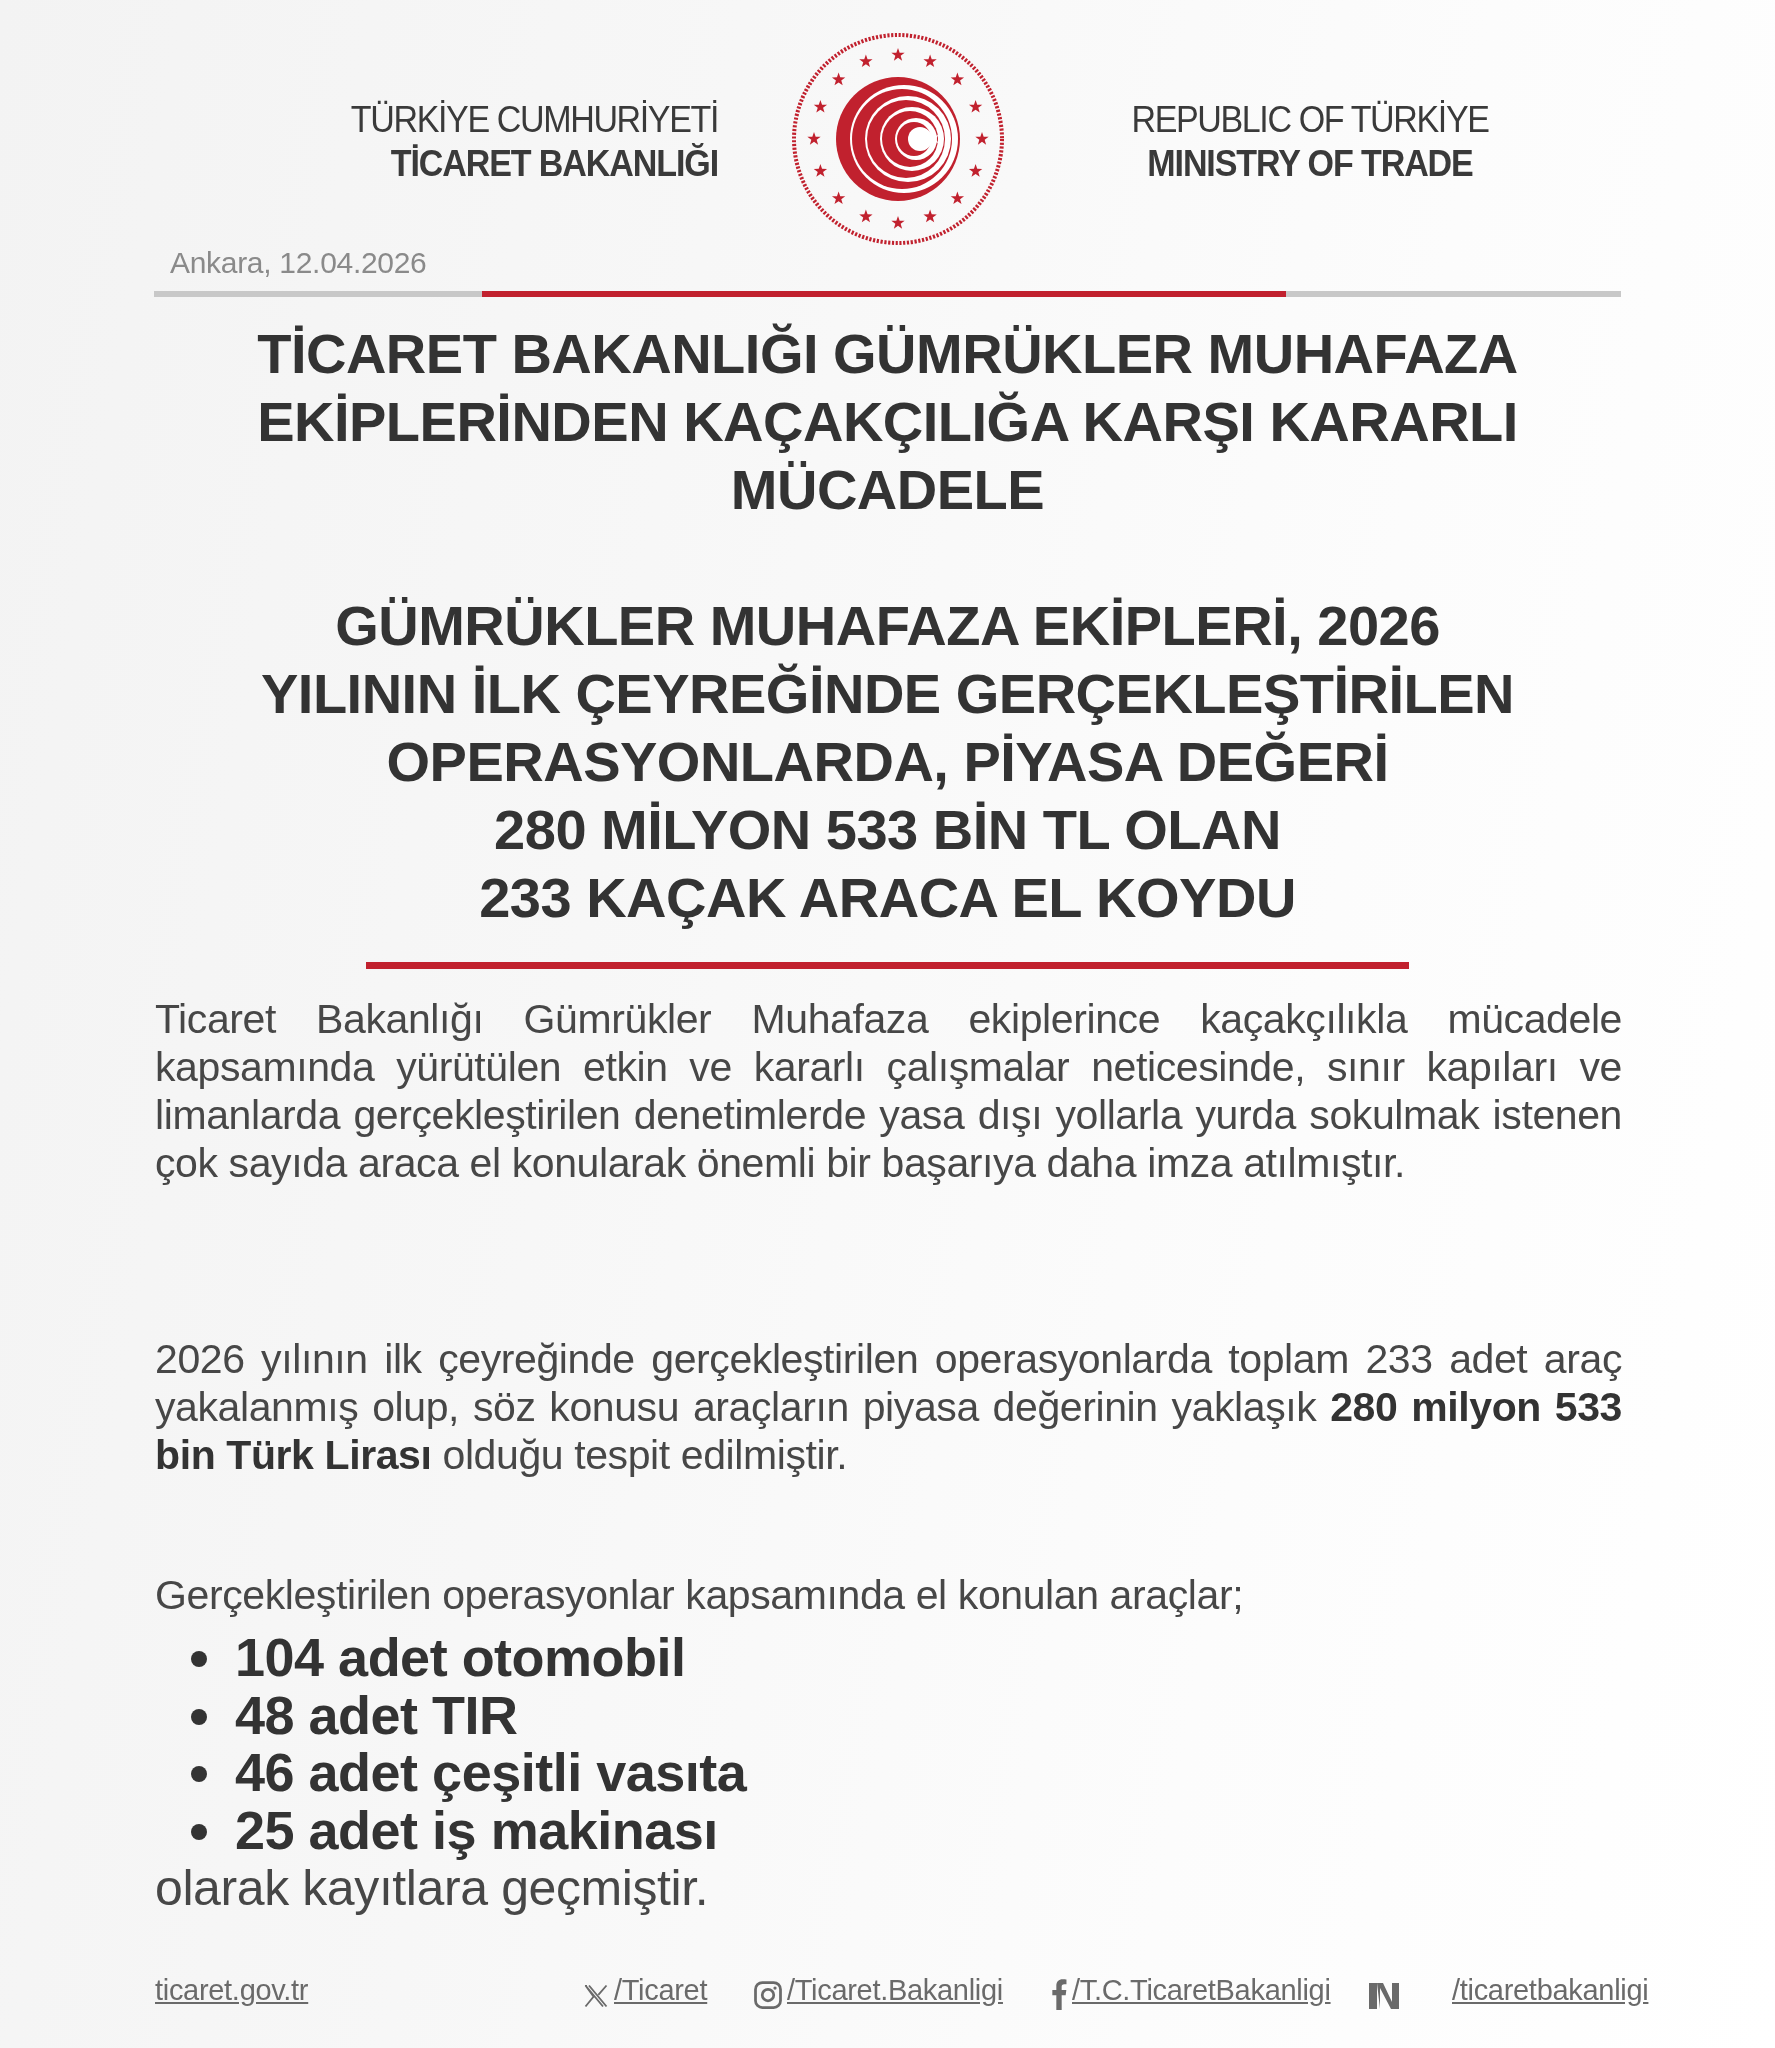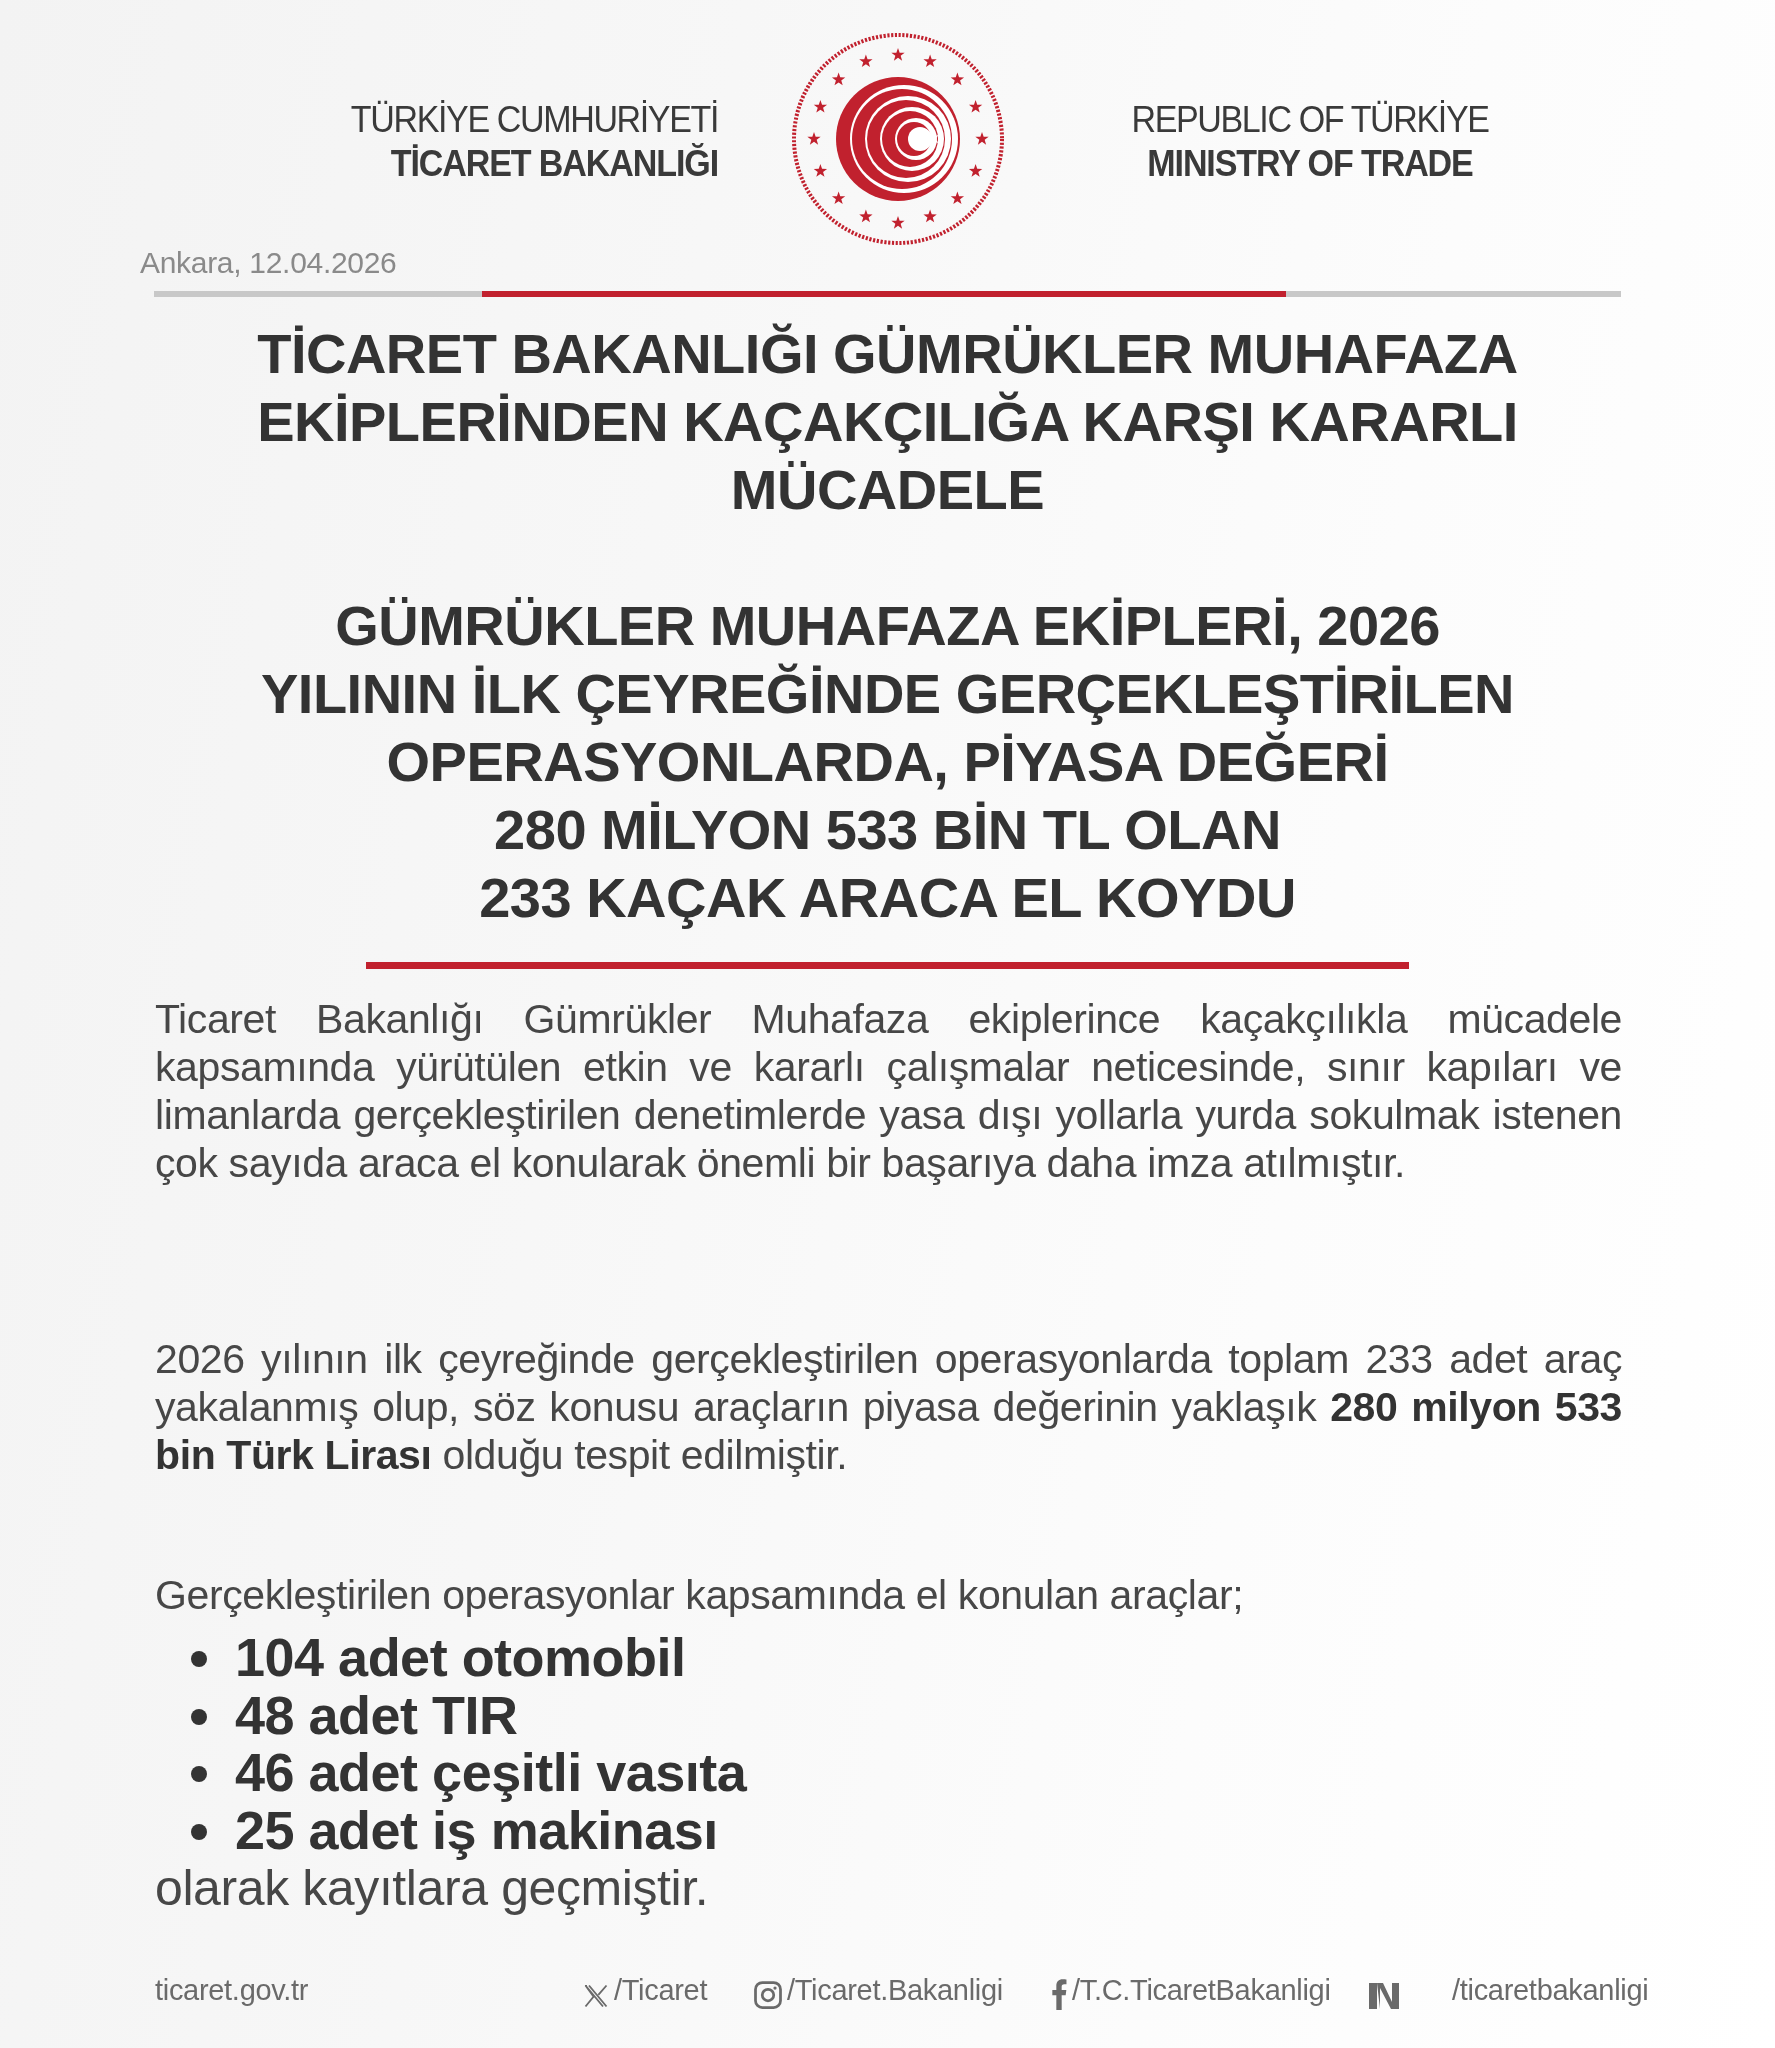--- a/index.html
+++ b/index.html
@@ -11,41 +11,41 @@
   }
   .abs { position:absolute; }
   
   .hdr-left { left:220px; width:498px; top:98px; text-align:right; color:#3a3a3a; }
   .hdr-right { left:1080px; width:500px; top:98px; text-align:center; color:#3a3a3a; }
   .hdr-line1 { font-size:37px; line-height:44px; letter-spacing:-1.5px; font-weight:400; transform:scaleX(0.92); }
   .hdr-left .hdr-line1, .hdr-left .hdr-line2 { transform-origin:right center; }
   .hdr-right .hdr-line1, .hdr-right .hdr-line2 { transform-origin:left center; }
   .hdr-line2 { font-size:37px; line-height:44px; letter-spacing:-1.2px; font-weight:700; transform:scaleX(0.92); }
   .logo { left:790px; top:31px; width:216px; height:216px; }
-  .date { left:140px; top:246px; font-size:30px; color:#8a8a8a; letter-spacing:-0.3px; }
+  .date { left:170px; top:246px; font-size:30px; color:#8a8a8a; letter-spacing:-0.3px; }
   .rule-gray { left:154px; top:291px; width:1467px; height:6px; background:#c8c8c8; }
   .rule-red { left:482px; top:291px; width:804px; height:6px; background:#c1212e; }
   .title-block { left:140px; width:1495px; text-align:center; font-weight:700; color:#333;
     font-size:56px; line-height:68px; letter-spacing:-0.5px; }
   .title-main { top:320px; }
   .title-sub { top:592px; }
   .title-block .ln { display:block; white-space:nowrap; }
   .divider { left:366px; top:962px; width:1043px; height:7px; background:#c1212e; }
   .body-text { left:155px; width:1467px; font-size:41px; line-height:48px; color:#474747;
     text-align:justify; text-align-last:left; font-weight:400; letter-spacing:-0.4px; }
   .para1 { top:995px; }
   .para2 { top:1335px; }
   .para2 b { color:#333; font-weight:700; }
   .para3 { top:1571px; }
   .bullets { left:155px; top:1629px; margin:0; padding:0; list-style:none; }
   .bullets li { position:relative; padding-left:80px; font-size:54px; line-height:57.5px;
     font-weight:700; color:#333; letter-spacing:-0.5px; }
   .bullets li .dot { position:absolute; left:36px; top:22px; width:16px; height:16px; border-radius:50%; background:#333; }
   .closing { left:155px; top:1859px; font-size:50px; line-height:58px; color:#474747; letter-spacing:-0.4px; }
-  .footer { top:1970px; height:40px; font-size:29px; color:#6a6a6a; line-height:40px; letter-spacing:-0.3px; }
+  .footer { top:1970px; height:40px; font-size:29px; color:#6a6a6a; line-height:40px; letter-spacing:-0.3px;text-decoration:underline; }
   .footer-site { left:155px; }
   .social { display:flex; align-items:flex-end; position:absolute; }
   .social svg { display:block; margin-right:4px; }
   .s-x { left:582px; }
   .s-ig { left:753px; }
   .s-fb { left:1050px; }
   .s-nsosyal { left:1368px;gap:48px; }
 </style>
 </head>
 <body>

